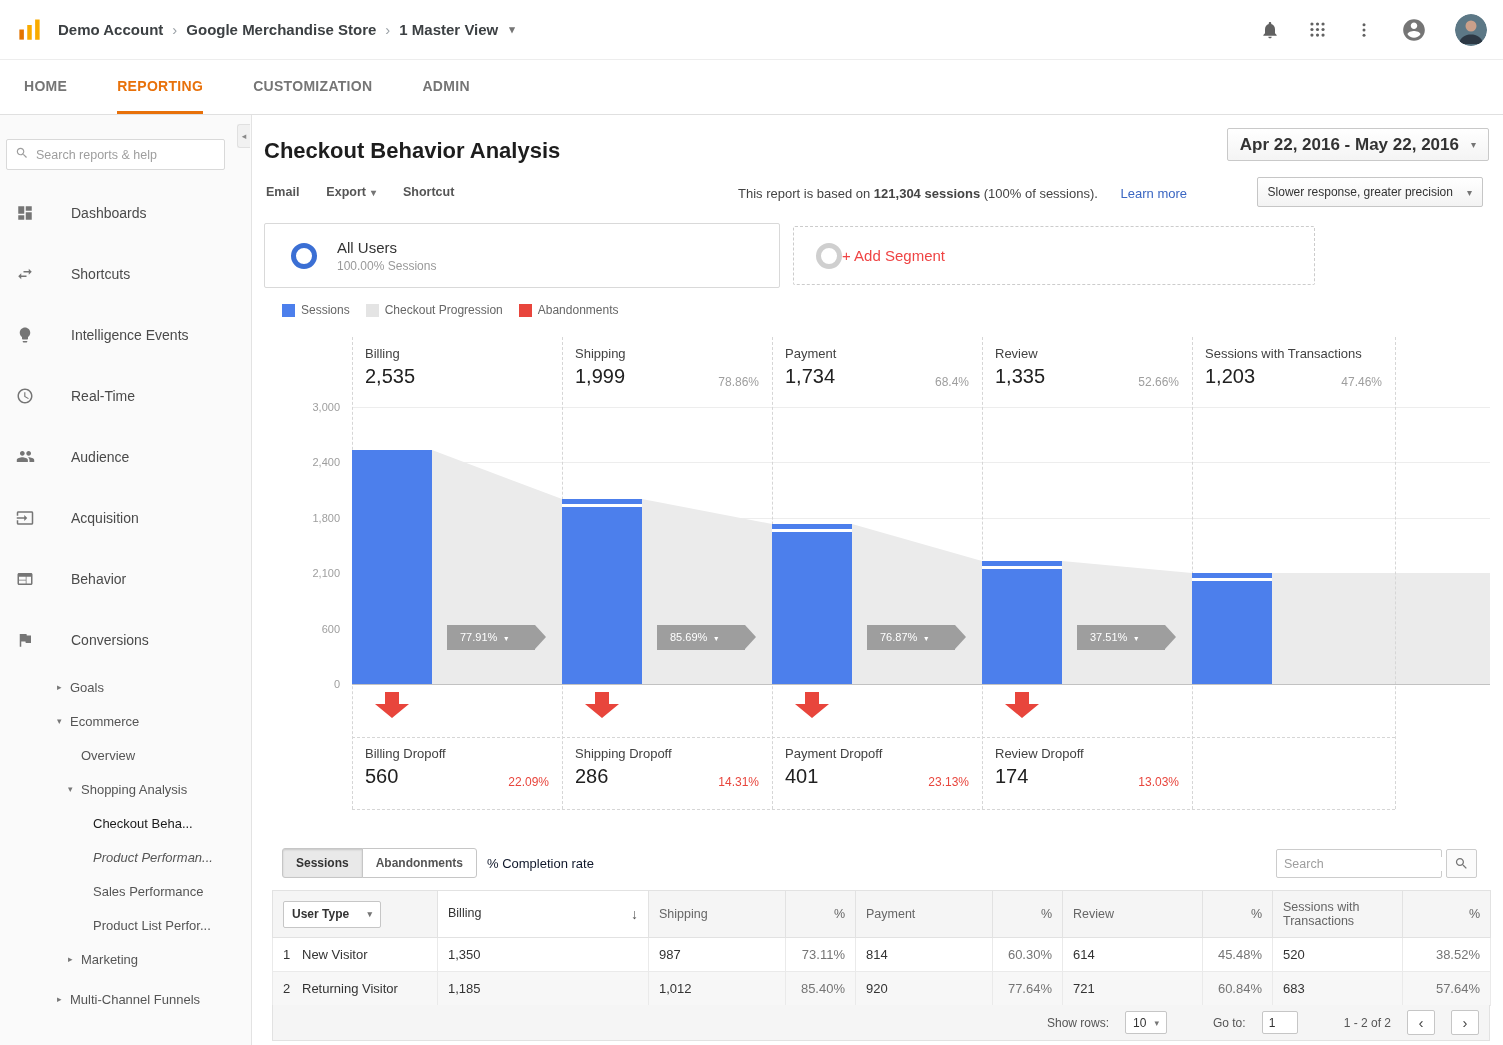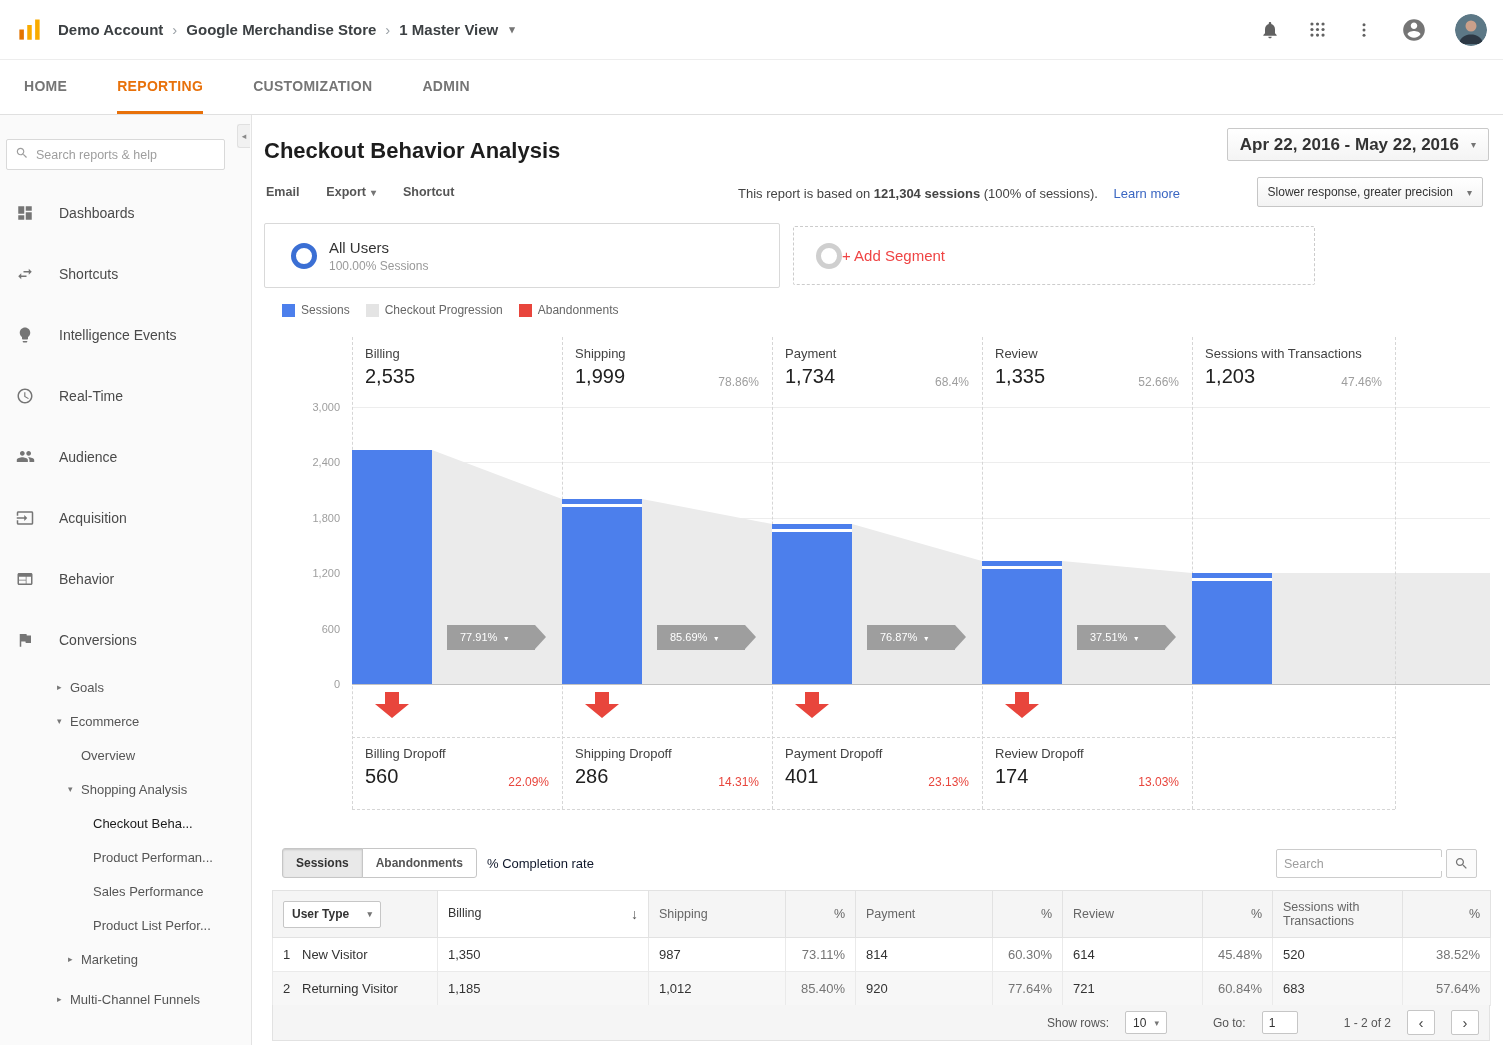--- a/index.html
+++ b/index.html
@@ -22,42 +22,42 @@
   .nav-tab{display:flex;align-items:center;font-size:14px;font-weight:bold;letter-spacing:.3px;color:#757575;cursor:pointer;border-bottom:3px solid transparent}
   .nav-tab.active{color:#e8710a;border-bottom-color:#e8710a}
 
   
   .sidebar{position:absolute;left:0;top:115px;width:252px;height:930px;background:#fafafa;border-right:1px solid #e3e3e3;overflow:hidden}
   .collapse-tab{position:absolute;right:1px;top:9px;width:13px;height:24px;font-size:9px;color:#8a8a8a;display:flex;align-items:center;justify-content:center;cursor:pointer;background:#f1f1f1;border:1px solid #e0e0e0;border-right:none;border-radius:3px 0 0 3px}
   .side-search{position:absolute;left:6px;top:24px;width:219px;height:31px;background:#fff;border:1px solid #d9d9d9;border-radius:2px;display:flex;align-items:center;padding:0 8px;gap:7px}
   .side-search input{border:none;outline:none;flex:1;font-size:12.5px;color:#333;background:transparent;font-family:inherit}
   .side-search input::placeholder{color:#9e9e9e}
   .side-nav{position:absolute;left:0;top:67px;width:100%}
-  .side-item{height:61px;display:flex;align-items:center;padding-left:15px;gap:24px;font-size:14px;color:#4a4a4a;cursor:pointer}
+  .side-item{height:61px;display:flex;align-items:center;padding-left:15px;gap:36px;font-size:14px;color:#4a4a4a;cursor:pointer}
   .s-icon{width:20px;height:20px;display:flex;align-items:center;justify-content:center}
   .side-tree{position:absolute;left:0;top:555px;width:100%}
   .tree-item{height:34px;display:flex;align-items:center;font-size:13px;color:#555;cursor:pointer;white-space:nowrap}
   .tree-item.active{font-weight:normal;color:#1a1a1a}
   .tree-item .tri{width:13px;font-size:9px;color:#777;flex:none}
 
   
   .main{position:absolute;left:252px;top:115px;width:1251px;height:930px;background:#fff;overflow:hidden}
   .report-title{position:absolute;left:12px;top:23px;font-size:22px;font-weight:bold;color:#1d1d1d}
   .date-box{position:absolute;right:14px;top:13px;height:33px;display:inline-flex;align-items:center;gap:12px;padding:0 12px;border:1px solid #c9c9c9;border-radius:2px;background:linear-gradient(#fff,#f4f4f4);cursor:pointer}
   .date-box .dr{font-size:17px;font-weight:bold;color:#333}
   .caret{color:#757575;font-size:10px}
   .actions{position:absolute;left:14px;top:70px;display:flex;gap:27px}
   .action-item{font-size:12.5px;font-weight:bold;color:#555;cursor:pointer;display:flex;align-items:center;gap:5px}
   .basis{position:absolute;left:486px;top:71px;font-size:13px;color:#444}
   .basis b{font-weight:bold}
-  .basis a{color:#3a66c2;text-decoration:none;cursor:pointer;margin-left:12px}
+  .basis a{color:#3a66c2;text-decoration:none;cursor:pointer;margin-left:19px}
   .precision{position:absolute;right:20px;top:62px;height:30px;display:inline-flex;align-items:center;gap:14px;padding:0 10px;border:1px solid #c6c6c6;border-radius:2px;background:linear-gradient(#fff,#f3f3f3);font-size:12px;color:#333;cursor:pointer}
 
   .segment-card{position:absolute;top:108px;display:flex;align-items:center;cursor:pointer}
-  .seg-all{left:12px;width:516px;height:65px;border:1px solid #d9d9d9;border-radius:2px;background:#fff;padding-left:26px;gap:12px}
+  .seg-all{left:12px;width:516px;height:65px;border:1px solid #d9d9d9;border-radius:2px;background:#fff;padding-left:26px;gap:20px}
   .seg-add{left:541px;top:111px;width:522px;height:59px;border:1px dashed #ccc;border-radius:2px;background:#fff;padding-left:22px;gap:0;color:#ef4444}
   .donut{width:26px;height:26px;border-radius:50%;flex:none}
   .donut.blue{border:5px solid #3b6fd4}
   .donut.gray{border:5px solid #cfcfcf}
   .seg-title{font-size:15px;color:#333}
   .seg-sub{font-size:12px;color:#999;margin-top:3px}
   .add-label{font-size:15px}
 
   .legend{position:absolute;left:30px;top:188px;display:flex;gap:16px;align-items:center}
   .leg-item{display:flex;align-items:center;gap:6px;font-size:12px;color:#666}
@@ -271,21 +271,21 @@
       <div class="tree-item" style="padding-left: 81px;">
         <span>Overview</span>
       </div>
       <div class="tree-item" style="padding-left: 68px;">
         <span class="tri">▾</span>
         <span>Shopping Analysis</span>
       </div>
       <div class="tree-item active" style="padding-left: 93px;">
         <span>Checkout Beha...</span>
       </div>
-      <div class="tree-item" style="padding-left: 93px;">
+      <div class="tree-item" style="padding-left: 93px; font-style: italic;">
         <span>Product Performan...</span>
       </div>
       <div class="tree-item" style="padding-left: 93px;">
         <span>Sales Performance</span>
       </div>
       <div class="tree-item" style="padding-left: 93px;">
         <span>Product List Perfor...</span>
       </div>
       <div class="tree-item" style="padding-left: 68px;">
         <span class="tri">▸</span>
@@ -358,21 +358,21 @@
     </div>
 
   <div id="funnel">
       <div class="grid-line" style="left: 100px; top: 292px; width: 1138px;"></div>
       <div class="y-tick" style="left: 26px; top: 286px; width: 62px;">3,000</div>
       <div class="grid-line" style="left: 100px; top: 347px; width: 1138px;"></div>
       <div class="y-tick" style="left: 26px; top: 341px; width: 62px;">2,400</div>
       <div class="grid-line" style="left: 100px; top: 403px; width: 1138px;"></div>
       <div class="y-tick" style="left: 26px; top: 397px; width: 62px;">1,800</div>
       <div class="grid-line" style="left: 100px; top: 458px; width: 1138px;"></div>
-      <div class="y-tick" style="left: 26px; top: 452px; width: 62px;">1,200</div>
+      <div class="y-tick" style="left: 26px; top: 452px; width: 62px;">2,100</div>
       <div class="grid-line" style="left: 100px; top: 514px; width: 1138px;"></div>
       <div class="y-tick" style="left: 26px; top: 508px; width: 62px;">600</div>
       <div class="y-tick" style="left: 26px; top: 563px; width: 62px;">0</div>
       <svg width="1251" height="705" style="position: absolute; left: 0px; top: 0px;">
         <polygon points="180,335 310,384 390,384 520,409 600,409 730,446 810,446 940,458 1020,458 1238,458 1238,569 180,569" fill="#ebebeb"></polygon>
       </svg>
       <div class="v-dash" style="left: 100px; top: 222px; height: 472px;"></div>
       <div class="v-dash" style="left: 310px; top: 222px; height: 472px;"></div>
       <div class="v-dash" style="left: 520px; top: 222px; height: 472px;"></div>
       <div class="v-dash" style="left: 730px; top: 222px; height: 472px;"></div>

